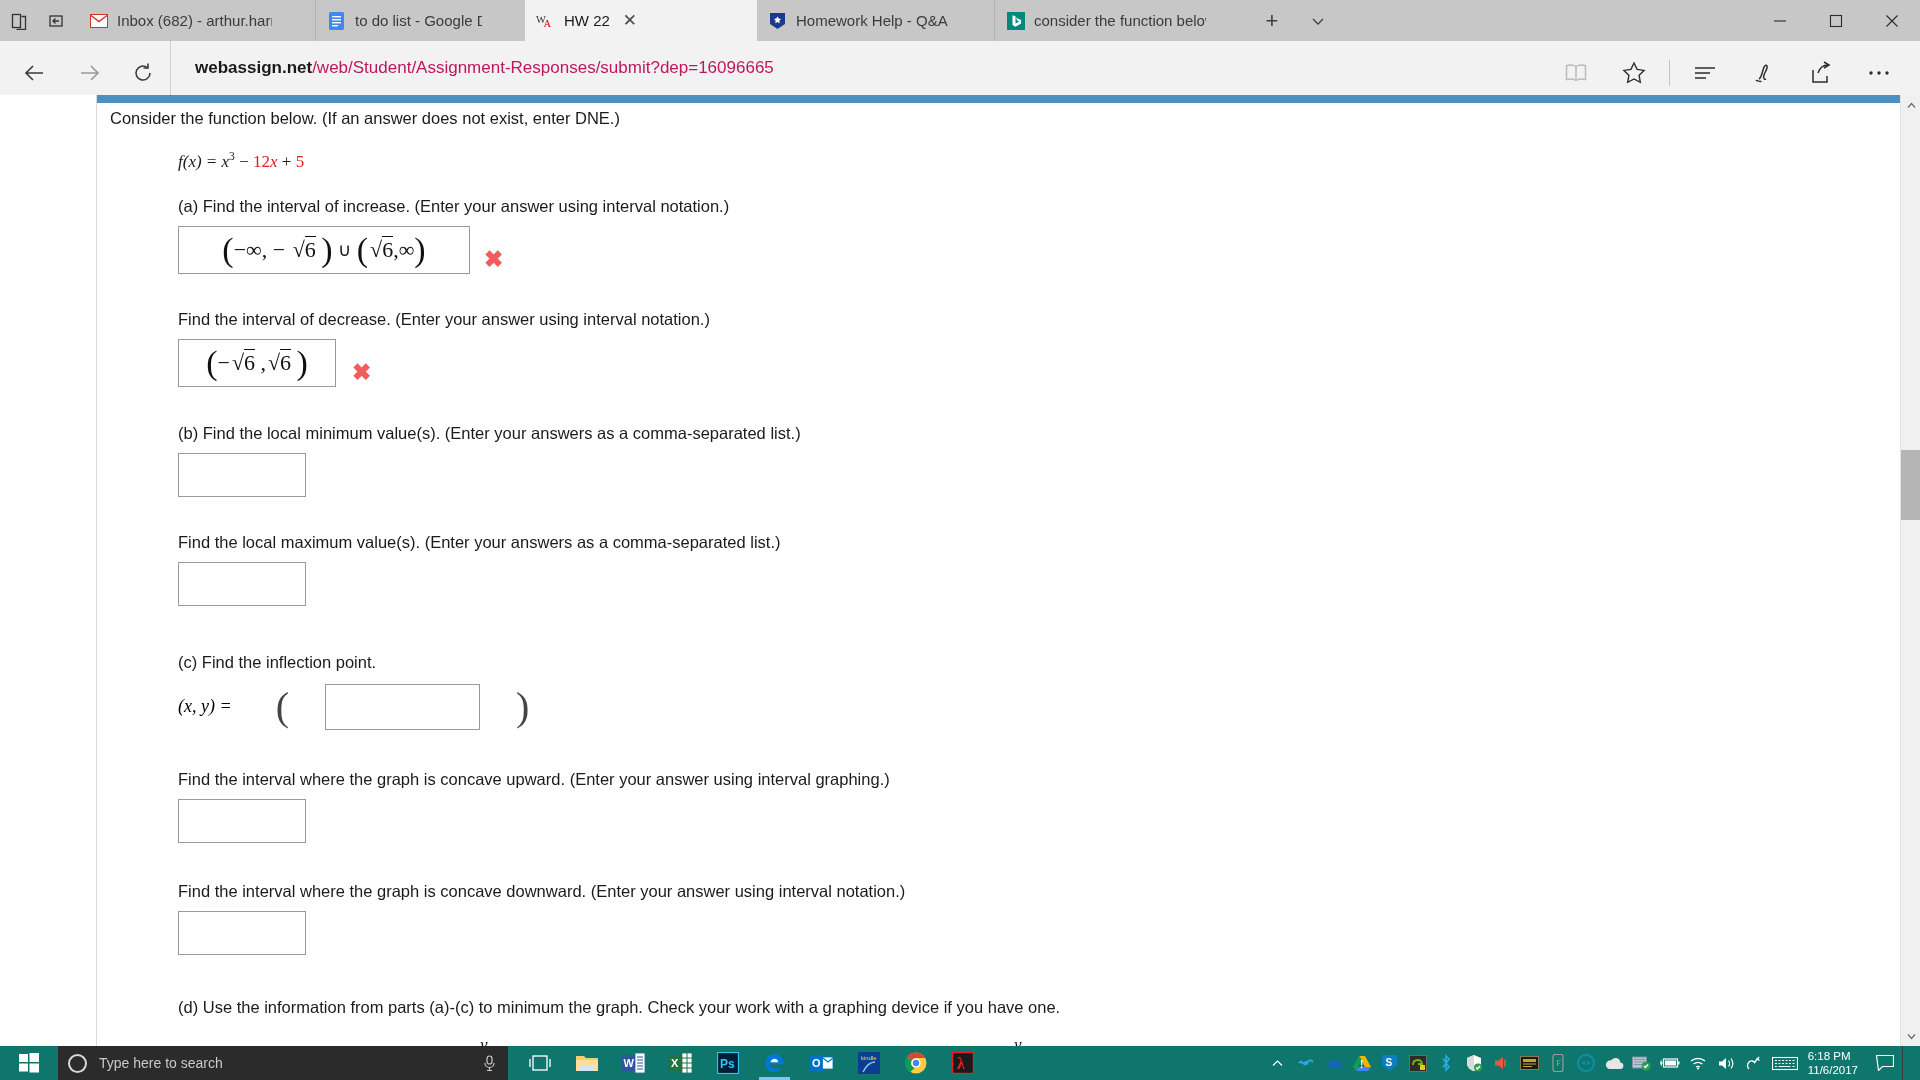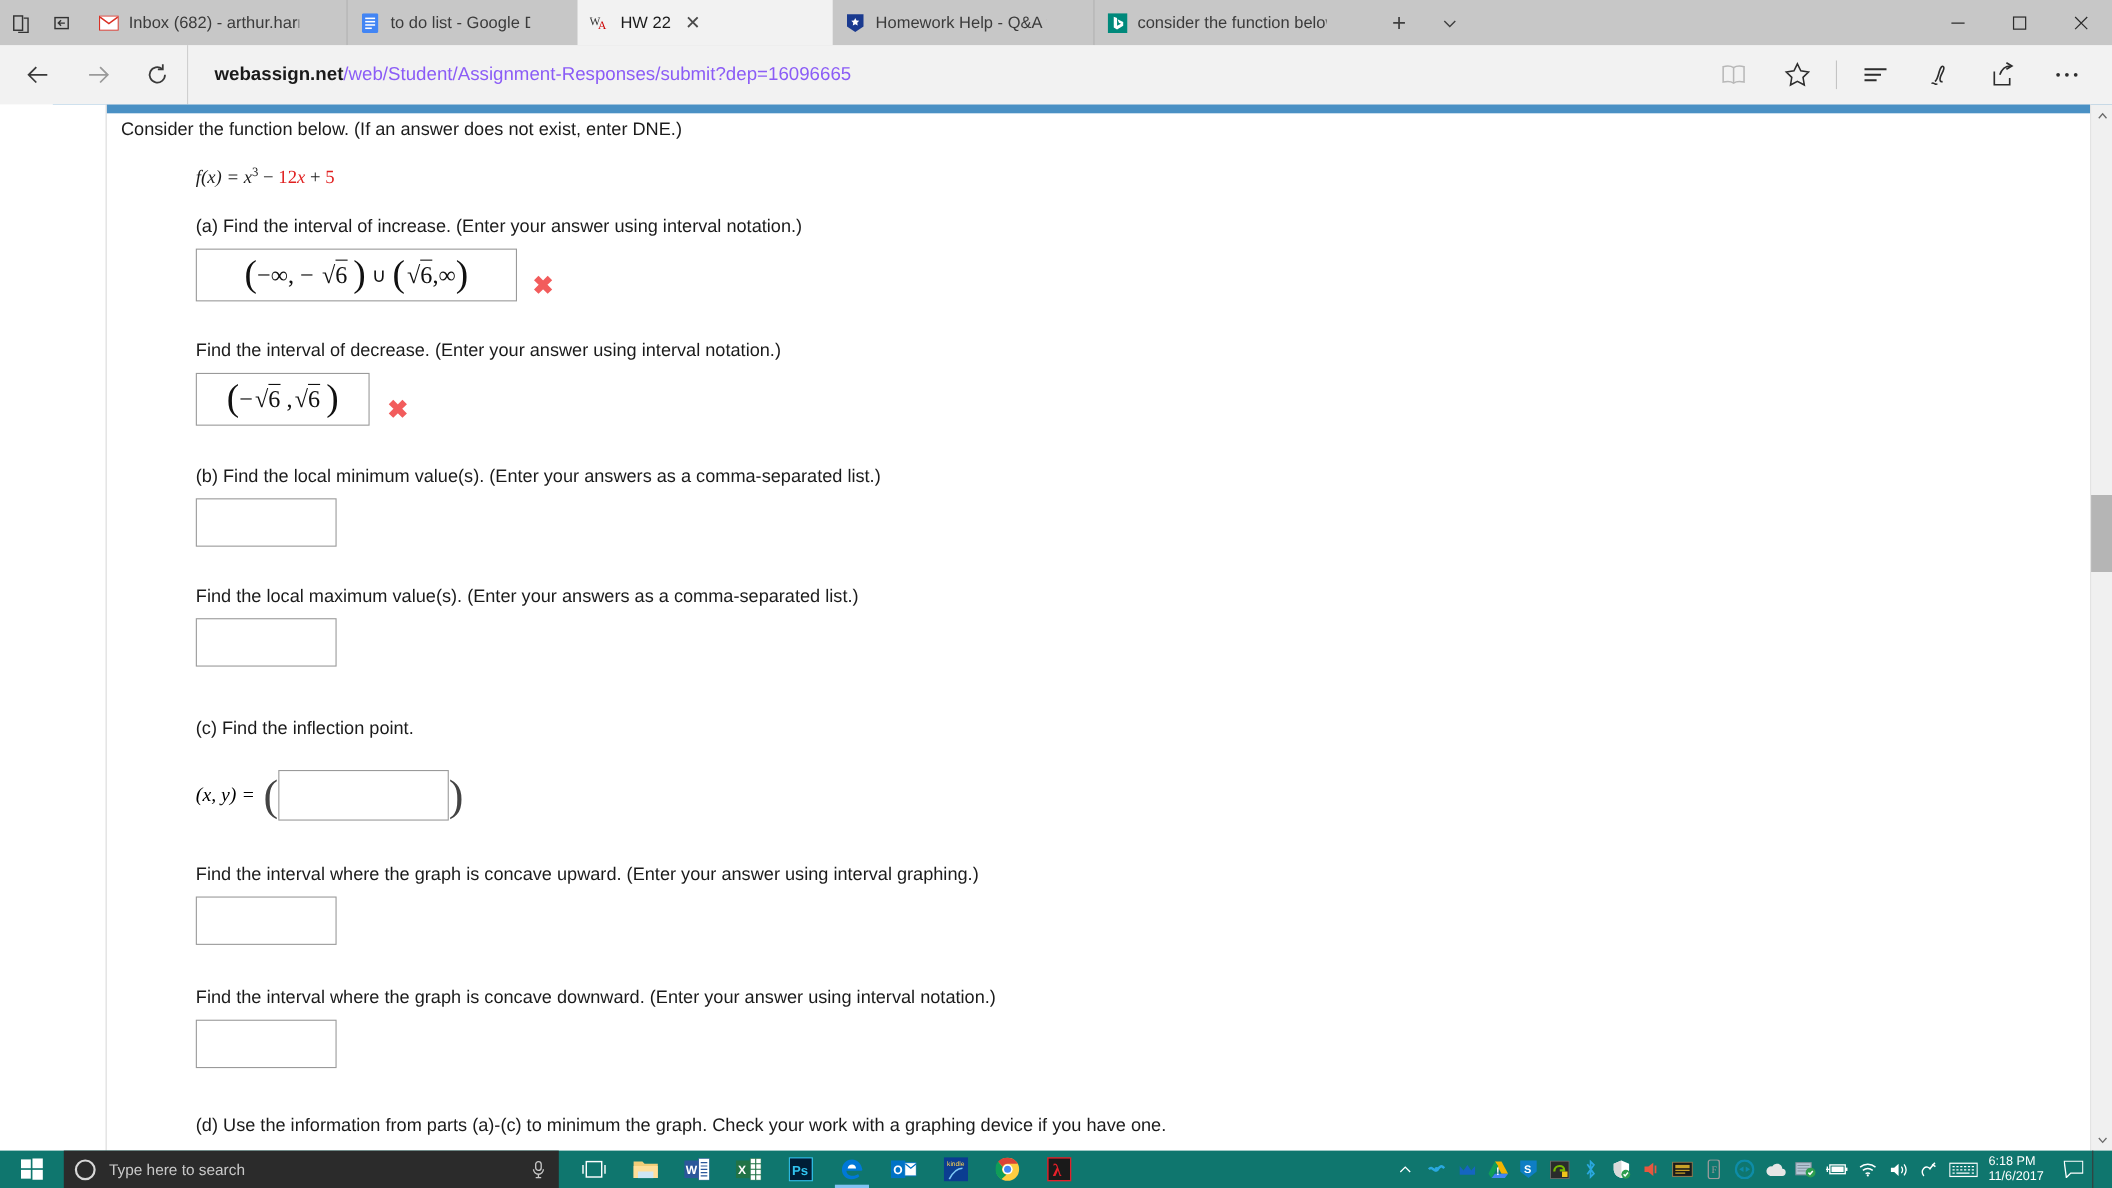--- a/index.html
+++ b/index.html
@@ -38,30 +38,30 @@
   .tab .title { white-space: nowrap; overflow: hidden; text-overflow: clip; }
   .tab .tabclose { width: 22px; flex: 0 0 22px; display: flex; align-items: center; justify-content: center; color: #4a4a4a; font-size: 17px; }
   .tab:not(.active) .tabclose { visibility: hidden; }
 
   .tabs-extra { display: flex; align-items: center; padding-left: 10px; gap: 20px; }
   .tabs-extra .btn { width: 26px; height: 26px; display: flex; align-items: center; justify-content: center; color: #3f3f3f; }
 
   .win-btns { position: absolute; right: 0; top: 0; height: 41px; display: flex; }
   .win-btn { width: 56px; height: 41px; display: flex; align-items: center; justify-content: center; color: #2b2b2b; }
 
-  .navbar { position: relative; height: 54px; background: #f2f2f2; display: flex; align-items: center; }
+  .navbar { position: relative; height: 54px; background: #f2f2f2; display: flex; align-items: flex-end; }
   .nav-btns { display: flex; align-items: center; gap: 0; padding-left: 8px; }
   .nav-btn { width: 54px; height: 44px; display: flex; align-items: center; justify-content: center; color: #3a3a3a; }
   .addr {
     flex: 1; height: 54px; display: flex; align-items: center;
     border-left: 1px solid #cfcfcf; padding-left: 24px;
     font-size: 17px;
   }
   .addr .host { color: #1a1a1a; font-weight: bold; }
-  .addr .path { color: #8b5cf6; }
+  .addr .path { color: #be185d; }
   .nav-right { display: flex; align-items: center; gap: 0; padding-right: 12px; }
   .nav-right .nav-btn { width: 58px; }
   .nav-sep { width: 1px; height: 26px; background: #c4c4c4; margin: 0 6px; }
 
   
   .viewport { position: absolute; left: 0; top: 95px; width: 1920px; height: 951px; background: #ffffff; }
   .page-accent { position: absolute; left: 48px; top: 0; right: 0; height: 8px; background: #4a90c4; }
   .page-leftgutter { position: absolute; left: 0; top: 0; width: 97px; height: 100%; background: #ffffff; border-right: 1px solid #dadada; }
 
   .content { position: absolute; left: 110px; top: 8px; right: 48px; bottom: 0; }
@@ -86,21 +86,21 @@
     font-size: 22px; color: #111;
   }
   .ansbox.filled { width: auto; padding: 0 12px; height: 48px; }
   .xmark { color: #f25c5c; font-size: 23px; font-weight: bold; margin-left: 14px; margin-top: 20px; }
   .xmark.tight { margin-left: 16px; }
 
   
   .paren { font-size: 34px; font-family: "Liberation Serif", serif; font-weight: 300; line-height: 0.8; }
   .radical { display: inline-block; position: relative; padding-left: 2px; }
 
-  .pointrow { display: flex; align-items: center; margin-top: 28px; }
+  .pointrow { display: flex; align-items: center; margin-top: 12px; gap: 36px; }
   .pointlbl { font-family: "Liberation Serif", serif; font-size: 18px; font-style: italic; margin-right: 8px; }
   .bigparen { font-size: 40px; font-family: "Liberation Serif", serif; font-weight: 300; line-height: 0.75; color: #444; }
   .ansbox.wide { width: 155px; height: 46px; }
 
   .graphs { position: relative; margin-top: 14px; height: 60px; overflow: hidden; }
   .axis-label { position: absolute; font-family: "Liberation Serif", serif; font-style: italic; font-size: 17px; color: #111; }
   .tick-label { position: absolute; font-family: "Liberation Serif", serif; font-size: 15px; color: #111; }
   .curve { position: absolute; }
 
   

